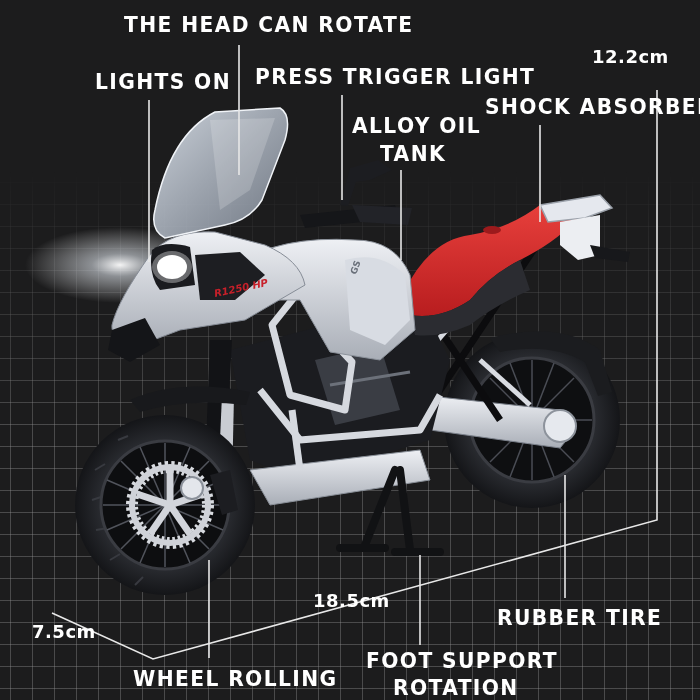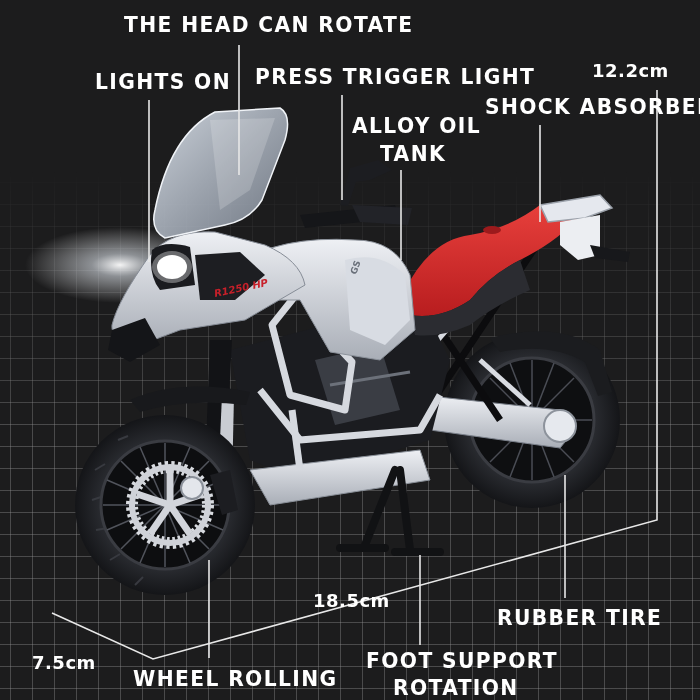--- a/index.html
+++ b/index.html
@@ -198,16 +198,16 @@
   <div class="label" style="left:95px; top:71px; font-size:22px;">LIGHTS ON</div>
   <div class="label" style="left:255px; top:66px; font-size:22px;">PRESS TRIGGER LIGHT</div>
   <div class="label" style="left:352px; top:115px; font-size:22px;">ALLOY OIL</div>
   <div class="label" style="left:380px; top:143px; font-size:22px;">TANK</div>
   <div class="label" style="left:485px; top:96px; font-size:22px;">SHOCK ABSORBER</div>
   <div class="label" style="left:497px; top:607px; font-size:22px;">RUBBER TIRE</div>
   <div class="label" style="left:133px; top:668px; font-size:22px;">WHEEL ROLLING</div>
   <div class="label" style="left:366px; top:650px; font-size:22px;">FOOT SUPPORT</div>
   <div class="label" style="left:393px; top:677px; font-size:22px;">ROTATION</div>
 
-  <div class="dim" style="left:592px; top:62px;text-align:right;">12.2cm</div>
+  <div class="dim" style="left:592px; top:48px;text-align:right;">12.2cm</div>
   <div class="dim" style="left:313px; top:592px;">18.5cm</div>
-  <div class="dim" style="left:32px; top:654px;text-align:center;">7.5cm</div>
+  <div class="dim" style="left:32px; top:623px;text-align:center;">7.5cm</div>
 </div>
 
 </body></html>

